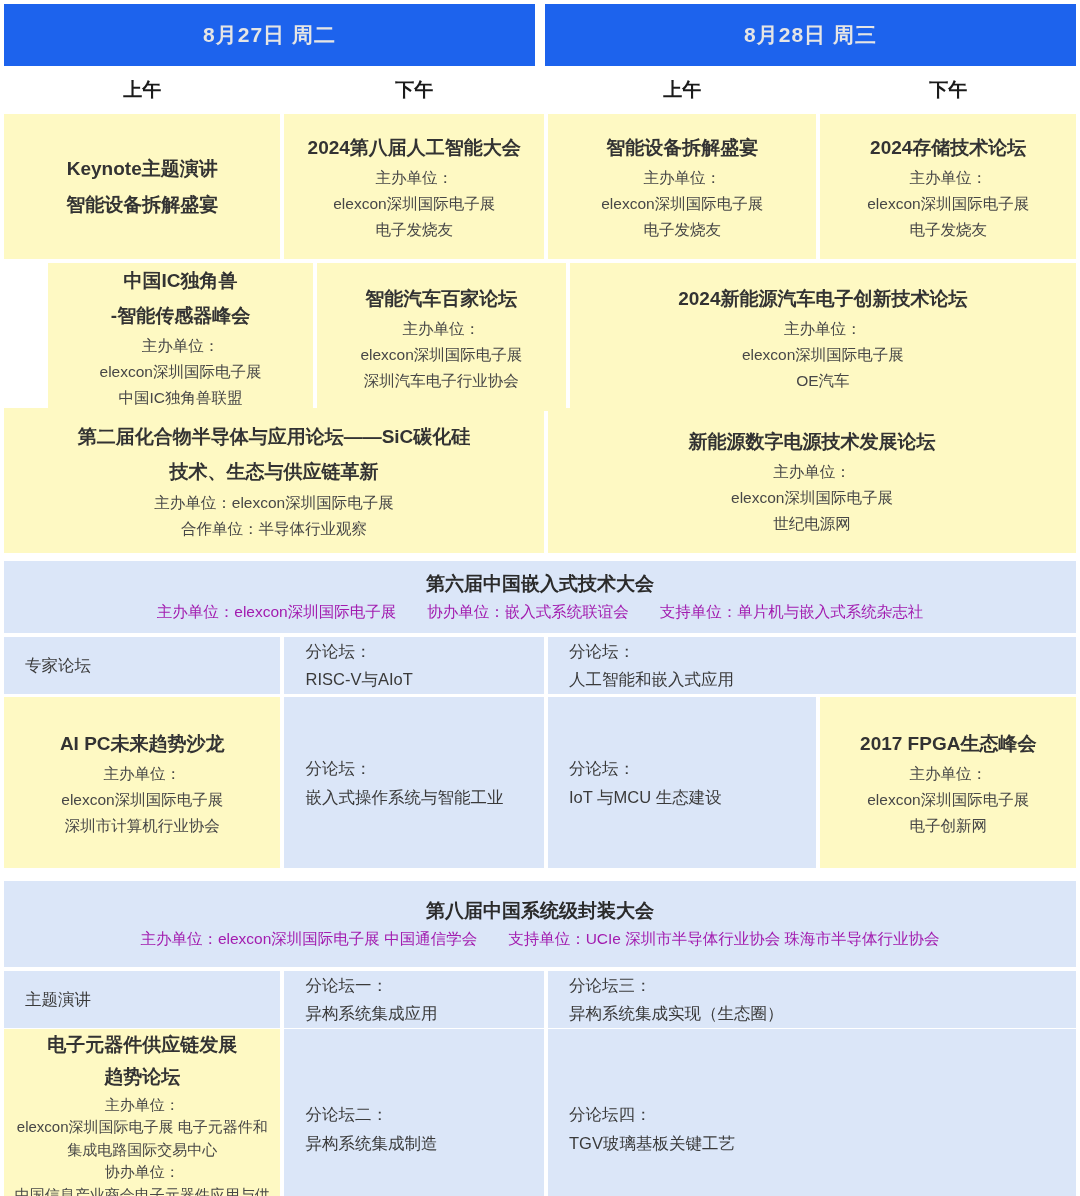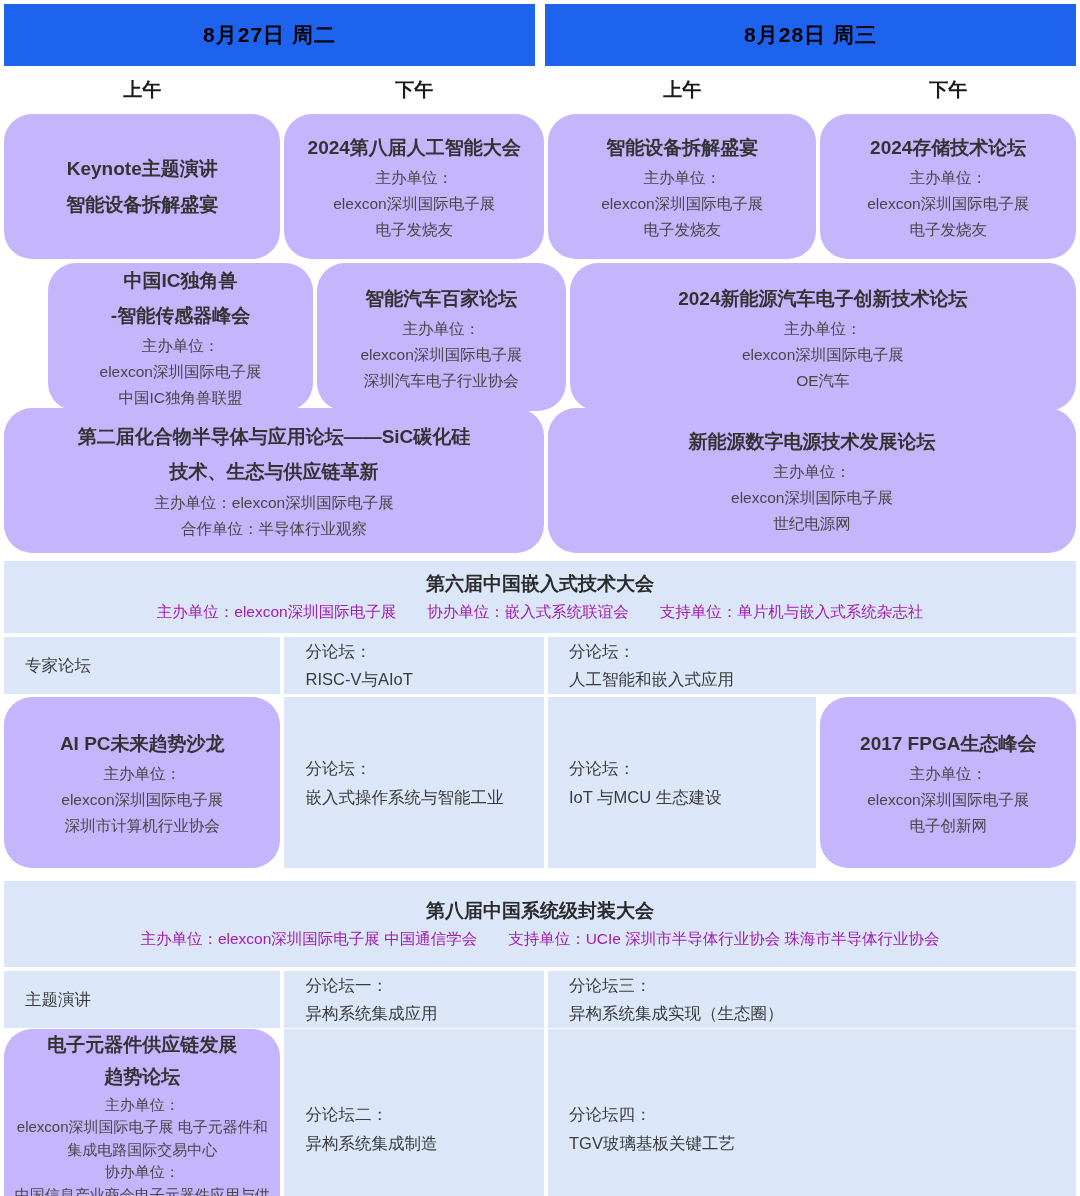--- a/index.html
+++ b/index.html
@@ -25,42 +25,42 @@
   
   .day-row{
     display:grid;
     grid-template-columns:1fr 1fr;
     gap:10px;
     height:62px;
     margin-bottom:0;
   }
   .day{
     background:#1d63ed;
-    color:#000000;
+    color:#e5e5e5;
     font-size:21px;
     font-weight:bold;
     display:flex;align-items:center;justify-content:center;
     letter-spacing:1px;
   }
 
   
   .pr{height:48px;margin-bottom:0;}
   .pc{
     display:flex;align-items:center;justify-content:center;
     font-size:19px;font-weight:bold;color:#1a1a1a;
     background:#ffffff;
   }
 
   
   .cell{
     display:flex;flex-direction:column;justify-content:center;
     text-align:center;
     box-sizing:border-box;
   }
-  .event{background:#c4b5fd;border-radius:28px;}
+  .event{background:#fef9c3;}
   .t{font-size:19px;font-weight:bold;color:#333;line-height:1.85;}
   .b{font-size:15.5px;color:#474747;line-height:1.68;}
   .tight .t{line-height:1.7;}
   .tight .b{line-height:1.5;font-size:15px;padding:0 6px;}
 
   .sub{
     background:#dbe6f8;
     text-align:left;
     padding-left:21px;padding-right:10px;
     font-size:16.5px;color:#3a3a3a;line-height:1.72;

